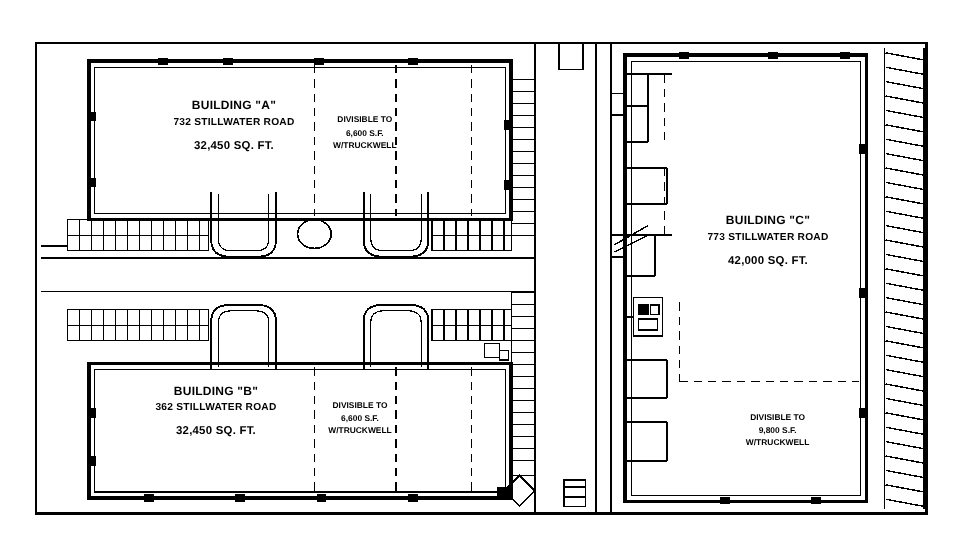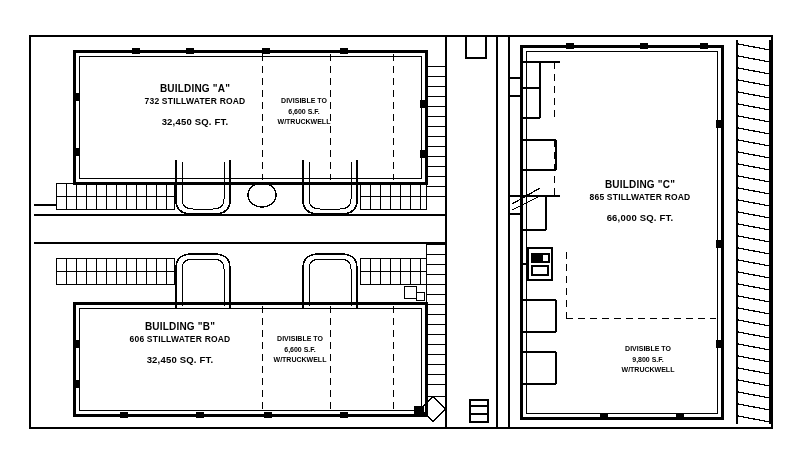--- a/index.html
+++ b/index.html
@@ -354,34 +354,34 @@
   </div>
 
   <div class="small-note" style="left:268px; top:96px; width:72px;">
     <div>DIVISIBLE TO</div>
     <div>6,600 S.F.</div>
     <div>W/TRUCKWELL</div>
   </div>
 
   <div class="label-block" style="left:105px; top:320px; width:150px;">
     <div class="label-title">BUILDING "B"</div>
-    <div class="label-sub">606 STILLWATER ROAD</div>
+    <div class="label-sub">362 STILLWATER ROAD</div>
     <div class="label-area">32,450 SQ. FT.</div>
   </div>
 
   <div class="small-note" style="left:264px; top:334px; width:72px;">
     <div>DIVISIBLE TO</div>
     <div>6,600 S.F.</div>
     <div>W/TRUCKWELL</div>
   </div>
 
   <div class="label-block" style="left:565px; top:178px; width:150px;">
     <div class="label-title">BUILDING "C"</div>
-    <div class="label-sub">865 STILLWATER ROAD</div>
-    <div class="label-area">66,000 SQ. FT.</div>
+    <div class="label-sub">773 STILLWATER ROAD</div>
+    <div class="label-area">42,000 SQ. FT.</div>
   </div>
 
   <div class="small-note" style="left:608px; top:344px; width:80px;">
     <div>DIVISIBLE TO</div>
     <div>9,800 S.F.</div>
     <div>W/TRUCKWELL</div>
   </div>
 
 </div>
 

